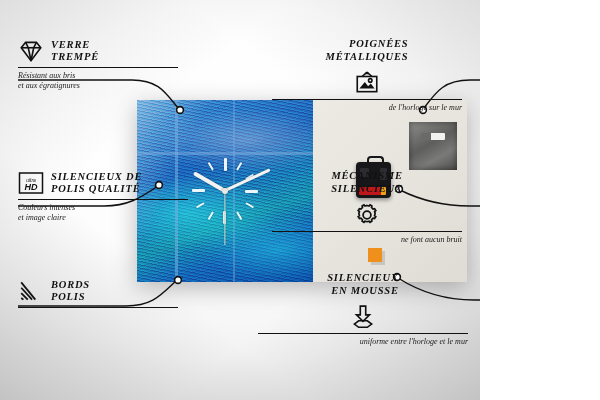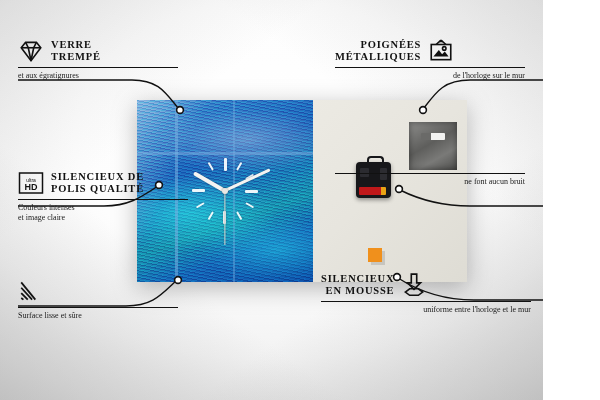--- a/index.html
+++ b/index.html
@@ -2,23 +2,24 @@
 <html><head>
 <meta charset="utf-8">
 <style>
   html,body{margin:0;padding:0;}
   body{
     width:600px;height:400px;overflow:hidden;
     font-family:"Liberation Serif", serif;
     background:#ffffff;
   }
   #stage{
-    position:relative;width:543px;height:400px;overflow:hidden;
+    position:relative;width:480px;height:400px;overflow:hidden;
     background:
       radial-gradient(ellipse 520px 360px at 50% 34%, #ffffff 0%, #fdfdfd 38%, #f2f2f2 62%, #e2e2e2 80%, #c9c9c9 100%);
+    font-style: italic;
   }
   #stage:after{
     content:"";position:absolute;inset:0;pointer-events:none;
     background:
       linear-gradient(to bottom right, rgba(175,175,175,.30), rgba(255,255,255,0) 30%),
       linear-gradient(to bottom left,  rgba(175,175,175,.30), rgba(255,255,255,0) 30%),
       linear-gradient(to top right,    rgba(168,168,168,.45), rgba(255,255,255,0) 32%),
       linear-gradient(to top left,     rgba(168,168,168,.45), rgba(255,255,255,0) 32%);
   }
 
@@ -86,21 +87,21 @@
   .callout{position:absolute;z-index:6;color:#111;}
   .ctitle{font-weight:bold;letter-spacing:.8px;font-size:10.5px;line-height:12.5px;
     white-space:nowrap;}
   .cdesc{font-size:8px;line-height:10px;color:#1a1a1a;white-space:nowrap;}
   .rule{height:1px;background:#111;margin:3px 0 3px;}
   .row{display:flex;align-items:center;gap:7px;}
   .ic{width:26px;height:26px;flex:0 0 26px;}
   .ic svg{display:block;width:26px;height:26px;}
   .L .ctitle,.L .cdesc{text-align:left;}
   .R{text-align:right;}
-  .R .row{justify-content:flex-start;}
+  .R .row{justify-content:space-between;flex-direction:column;}
 
   svg.link{position:absolute;left:0;top:0;width:600px;height:400px;z-index:5;pointer-events:none;}
 </style>
 </head>
 <body>
 
 <div id="stage">
 
   <svg class="link" viewBox="0 0 600 400">
     <g fill="none" stroke="#111" stroke-width="1.4">
@@ -195,20 +196,21 @@
             <path d="M7 4 L9.5 9 L12 21"></path>
             <path d="M17 4 L14.5 9 L12 21"></path>
         </svg>
       </div>
       <div>
         <div class="ctitle">VERRE</div>
         <div class="ctitle">TREMPÉ</div>
       </div>
     </div>
     <div class="rule"></div>
+    <div class="cdesc">Résistant aux bris</div>
     <div class="cdesc">et aux égratignures</div>
   </div>
 
   <div class="callout L" style="left:18px;top:170px;width:170px;">
     <div class="row">
       <div class="ic">
         <svg viewBox="0 0 26 26">
           <rect x="1.5" y="3" width="23" height="20" fill="none" stroke="#111" stroke-width="1.5"></rect>
           <text x="13" y="11.5" font-family="Liberation Sans, sans-serif" font-size="5" text-anchor="middle" fill="#111">ultra</text>
           <text x="13" y="20" font-family="Liberation Sans, sans-serif" font-size="9" font-weight="bold" text-anchor="middle" fill="#111">HD</text>
@@ -227,23 +229,26 @@
   <div class="callout L" style="left:18px;top:278px;width:160px;">
     <div class="row">
       <div class="ic">
         <svg viewBox="0 0 24 24" stroke="#111" stroke-width="1.6" fill="none">
           <path d="M3 4 L16 20"></path>
             <path d="M3 9 L13 20"></path>
             <path d="M3 14 L9 20"></path>
             <path d="M3 18.5 L5 20"></path>
         </svg>
       </div>
-    </div>
-    <div class="rule"></div>
-    <div class="cdesc">Surface lisse et sûre</div>
+      <div>
+        <div class="ctitle">BORDS</div>
+        <div class="ctitle">POLIS</div>
+      </div>
+    </div>
+    <div class="rule"></div>
   </div>
 
   <div class="callout R" style="right:18px;top:38px;width:190px;">
     <div class="row">
       <div>
         <div class="ctitle">POIGNÉES</div>
         <div class="ctitle">MÉTALLIQUES</div>
       </div>
       <div class="ic">
         <svg viewBox="0 0 24 24" fill="none" stroke="#111" stroke-width="1.5">
@@ -253,20 +258,32 @@
           <path d="M5 17 L10 11 L13 15 L15.5 12.5 L19 17 Z" fill="#111" stroke="none"></path>
           <circle cx="15" cy="9.6" r="1.6"></circle>
         </svg>
       </div>
     </div>
     <div class="rule"></div>
     <div class="cdesc">de l'horloge sur le mur</div>
   </div>
 
   <div class="callout R" style="right:18px;top:170px;width:190px;">
+    <div class="row">
+      <div>
+        <div class="ctitle">MÉCANISME</div>
+        <div class="ctitle">SILENCIEUX</div>
+      </div>
+      <div class="ic">
+        <svg viewBox="0 0 24 24" fill="none" stroke="#111" stroke-width="1.6">
+          <path d="M12 3.2 l1.9 .5 .9-1.1 1.7 1.1 -.3 1.4 1.4 1.4 1.4-.3 1.1 1.7 -1.1 .9 .5 1.9 -.5 1.9 1.1 .9 -1.1 1.7 -1.4-.3 -1.4 1.4 .3 1.4 -1.7 1.1 -.9-1.1 -1.9 .5 -1.9-.5 -.9 1.1 -1.7-1.1 .3-1.4 -1.4-1.4 -1.4 .3 -1.1-1.7 1.1-.9 -.5-1.9 .5-1.9 -1.1-.9 1.1-1.7 1.4 .3 1.4-1.4 -.3-1.4 1.7-1.1 .9 1.1 Z"></path>
+          <circle cx="12" cy="12" r="3.6"></circle>
+        </svg>
+      </div>
+    </div>
     <div class="rule"></div>
     <div class="cdesc">ne font aucun bruit</div>
   </div>
 
   <div class="callout R" style="right:12px;top:272px;width:210px;">
     <div class="row">
       <div>
         <div class="ctitle">SILENCIEUX</div>
         <div class="ctitle">EN MOUSSE</div>
       </div>

